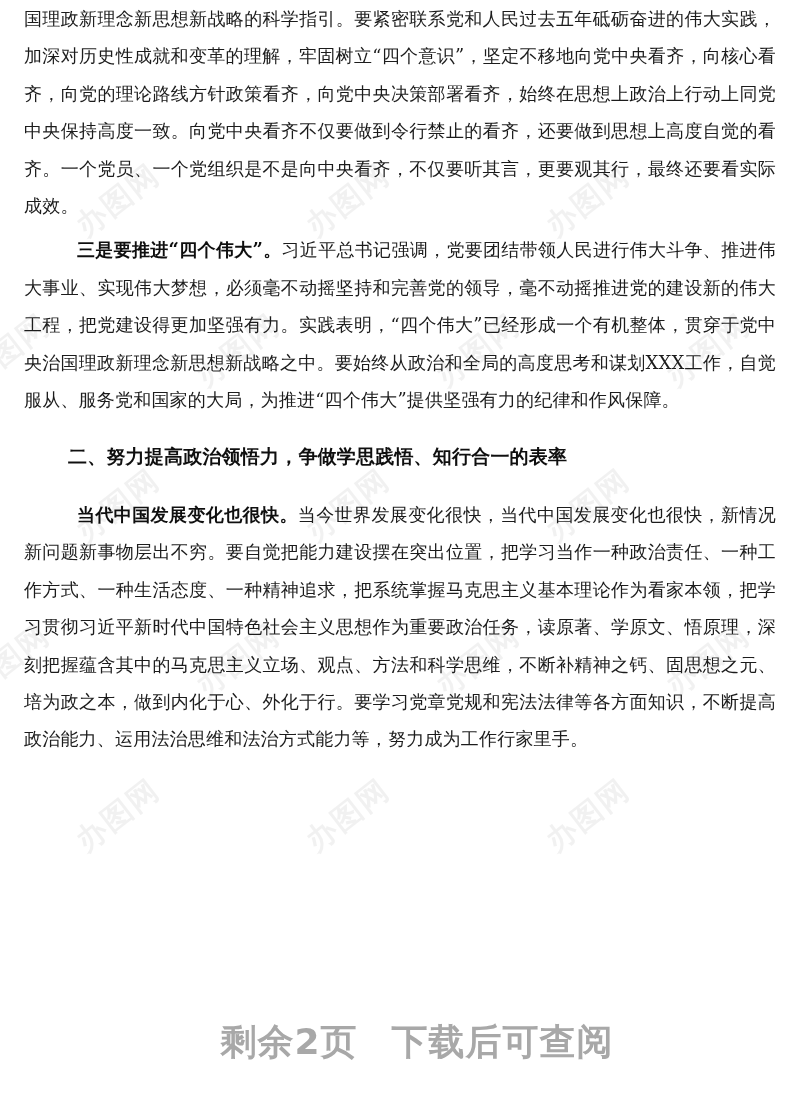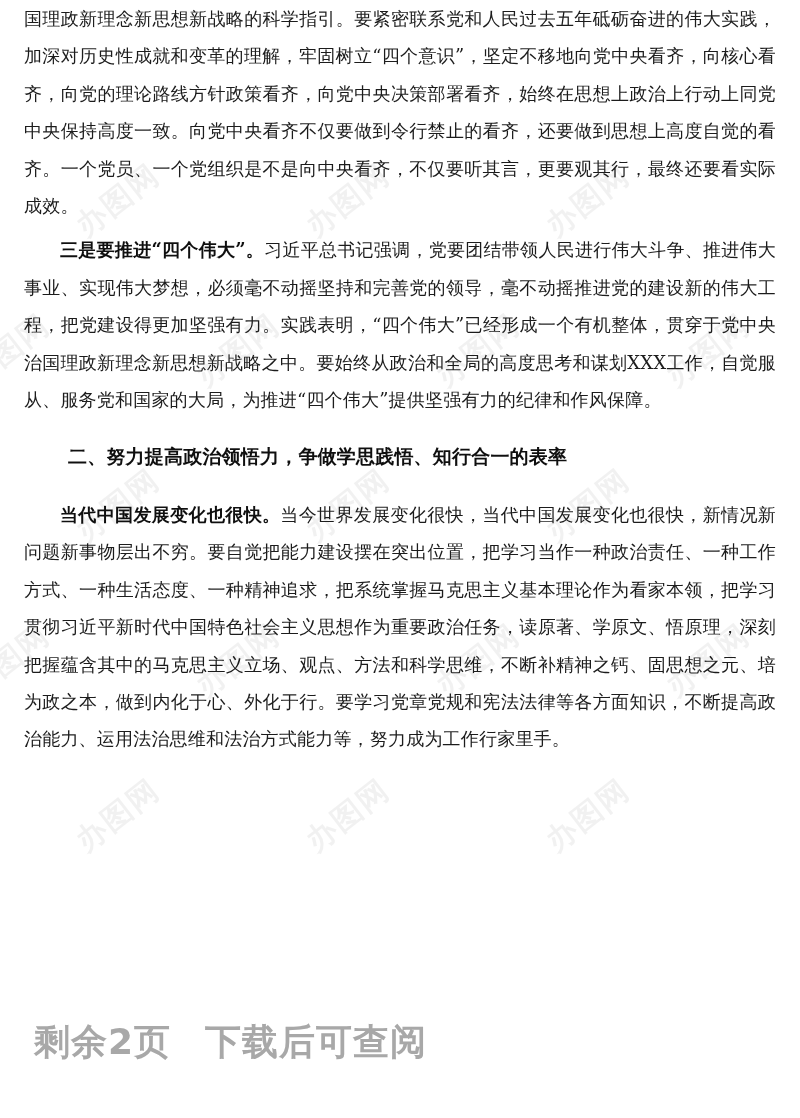--- a/index.html
+++ b/index.html
@@ -55,39 +55,41 @@
     text-align: justify;
     text-justify: inter-ideograph;
     letter-spacing: 0.2px;
   }
   .indent {
     text-indent: 2em;
   }
   .lead {
     font-weight: 700;
     color: #0f0f0f;
+    margin-left: 17px;
   }
   .heading {
     font-size: 19px;
     line-height: 37.4px;
     font-weight: 700;
     color: #0f0f0f;
     text-indent: 2em;
     margin: 6px;
     letter-spacing: 0.2px;
   }
   .spacer-sm { height: 7px; }
 
   
   #footer-notice {
     position: absolute;
     z-index: 2;
     left: 0;
     right: 0;
     top: 1018px;
+    text-align: center;
     font-family: "DejaVu Sans", "Liberation Sans", sans-serif;
     font-size: 36px;
     font-weight: 700;
     color: #a8a8a8;
     letter-spacing: 1px;
     padding-left: 34px;
   }
   #footer-notice .gap {
     display: inline-block;
     width: 34px;

